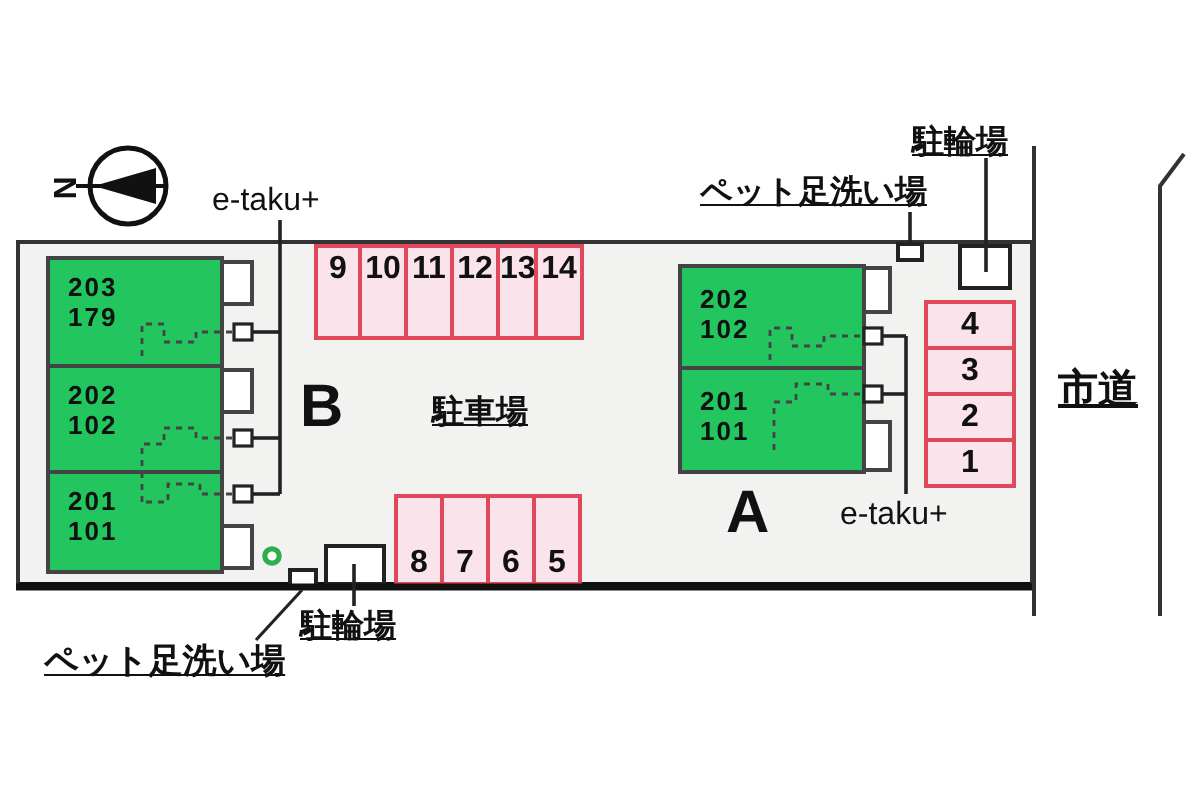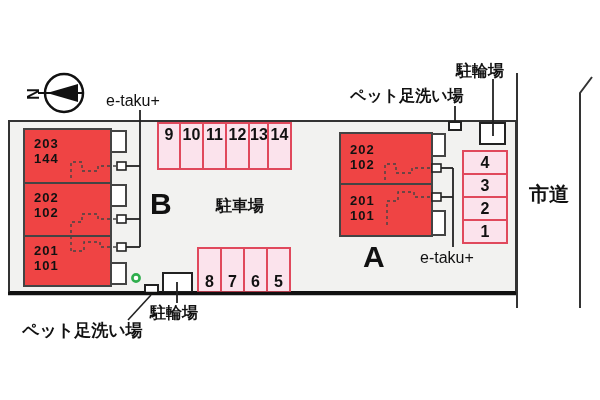--- a/index.html
+++ b/index.html
@@ -5,52 +5,52 @@
   html,body{margin:0;padding:0;background:#fff;}
   #stage{
     position:relative;width:600px;height:400px;background:#ffffff;overflow:hidden;
     font-family:"Liberation Sans","DejaVu Sans",sans-serif;color:#111;
   }
   .abs{position:absolute;}
   
   #site{left:8px;top:120px;width:509px;height:174px;background:#f2f2f0;
         border:2px solid #333;border-bottom:3px solid #111;box-sizing:border-box;}
   
-  .bldg{background:#ef4444;border:2px solid #444;box-sizing:border-box;}
+  .bldg{background:#22c55e;border:2px solid #444;box-sizing:border-box;}
   .unit{box-sizing:border-box;border-bottom:2px solid #444;padding:6px 0 0 9px;
         font-size:13px;font-weight:bold;line-height:15px;letter-spacing:1px;}
   .unit:last-child{border-bottom:none;}
   .porch{background:#ffffff;border:2px solid #444;box-sizing:border-box;}
   
   .stall{box-sizing:border-box;border:2px solid #e0495c;background:#fbe3ec;
          font-size:16px;font-weight:600;text-align:center;color:#111;}
   .rowH{display:flex;}
   .rowH .stall{margin-left:-2px;}
   .rowH .stall:first-child{margin-left:0;}
   .colV .stall{margin-top:-2px;display:flex;align-items:center;justify-content:center;}
   .colV .stall:first-child{margin-top:0;}
   
   .lbl{white-space:nowrap;}
   .big{font-size:30px;font-weight:600;}
-  .jp{font-weight:bold;}
+  .jp{font-weight:bold;text-decoration:underline;}
   
   .whitebox{background:#fff;border:2px solid #222;box-sizing:border-box;}
   svg{position:absolute;left:0;top:0;pointer-events:none;}
 </style>
 </head>
 <body>
 
 <div id="stage">
 
   <div class="abs" id="site"></div>
 
   <div class="abs bldg" style="left:23px;top:128px;width:89px;height:159px;">
     <div class="unit" style="height:54px;">
       <div>203</div>
-      <div>144</div>
+      <div>179</div>
     </div>
     <div class="unit" style="height:53px;">
       <div>202</div>
       <div>102</div>
     </div>
     <div class="unit" style="height:48px;">
       <div>201</div>
       <div>101</div>
     </div>
   </div>

